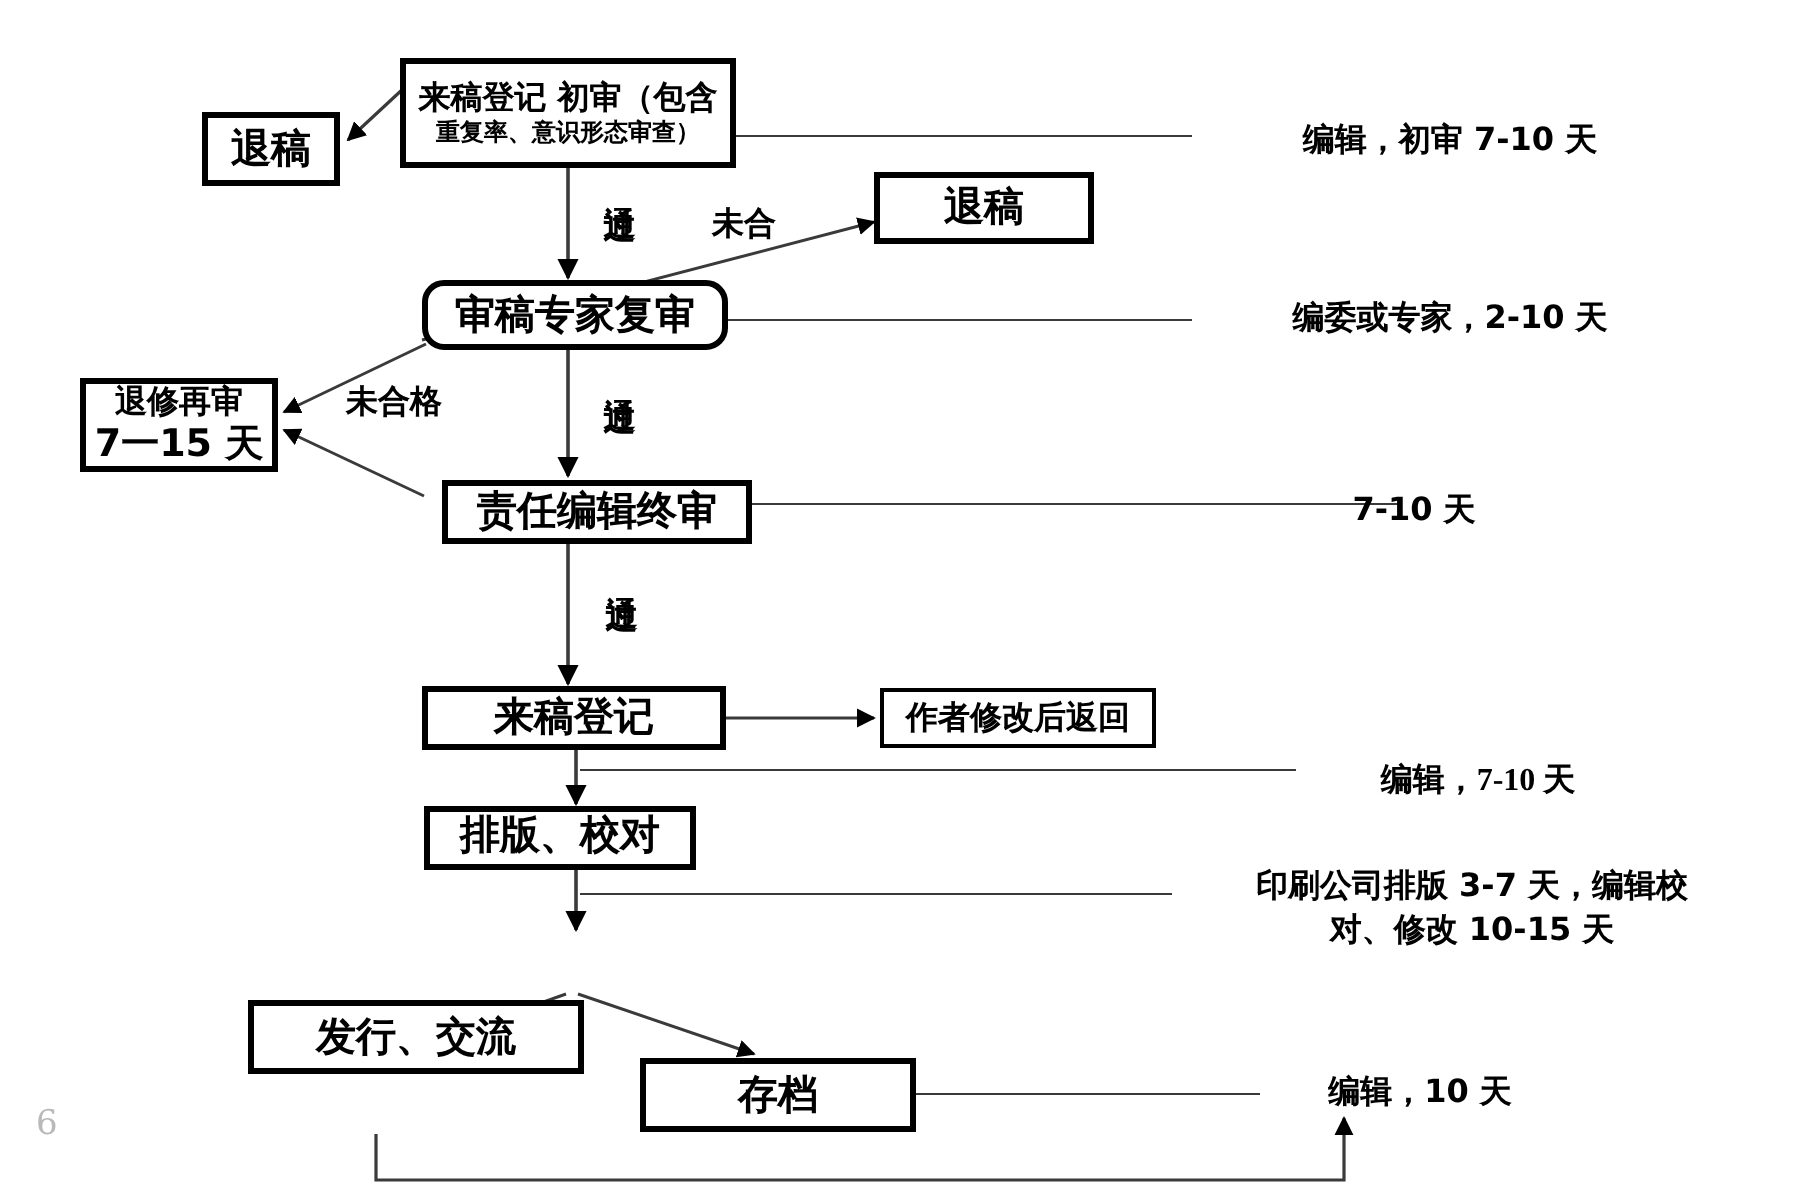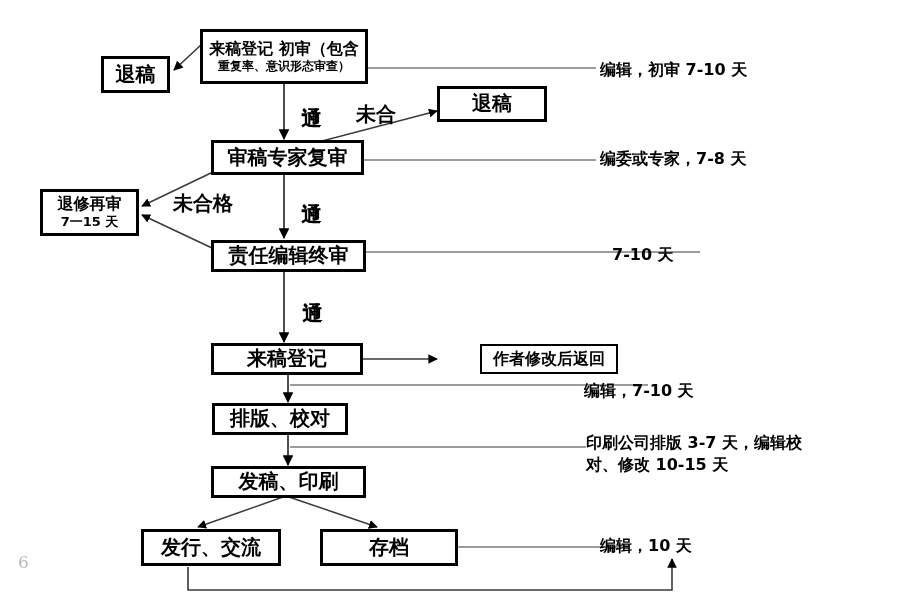--- a/index.html
+++ b/index.html
@@ -40,43 +40,44 @@
   }
   .node-box.thin {
     border-width: 2px;
   }
   .node-line {
     display: block;
     white-space: nowrap;
   }
   .fs-17 { font-size: 20px; }
   .fs-16 { font-size: 16px; }
-  .fs-15 { font-size: 13px; }
+  .fs-15 { font-size: 19px; }
   .fs-12 { font-size: 12px; }
 
   .edge-label {
     position: absolute;
     color: #000000;
     font-weight: bold;
-    font-size: 20px;
+    font-size: 16px;
     line-height: 1.05;
     white-space: nowrap;
   }
   .edge-label.vertical {
     writing-mode: vertical-rl;
     text-orientation: upright;
     letter-spacing: 2px;
     white-space: nowrap;
   }
   .side-note {
     position: absolute;
     color: #000000;
     font-weight: bold;
     font-size: 16px;
     line-height: 1.35;
+    text-align: center;
     white-space: pre-line;
   }
   .page-number {
     position: absolute;
     color: #b9b9b9;
     font-size: 17px;
     font-family: "DejaVu Serif", "Liberation Serif", serif;
   }
 </style>
 </head>
@@ -139,74 +140,71 @@
   </div>
 
   <div class="node-box" style="left:101px; top:56px; width:69px; height:37px;">
     <span class="node-line fs-17">退稿</span>
   </div>
 
   <div class="node-box" style="left:437px; top:86px; width:110px; height:36px;">
     <span class="node-line fs-17">退稿</span>
   </div>
 
-  <div class="node-box" style="left:211px; top:140px; width:153px; height:35px;">
+  <div class="node-box" style="left:211px; top:140px; width:153px; height:35px;border-radius:11px;">
     <span class="node-line fs-17">审稿专家复审</span>
   </div>
 
   <div class="node-box" style="left:40px; top:189px; width:99px; height:47px;">
     <span class="node-line fs-16">退修再审</span>
     <span class="node-line fs-15">7一15 天</span>
   </div>
 
-  <div class="node-box" style="left:211px; top:240px; width:155px; height:32px;">
+  <div class="node-box" style="left:221px; top:240px; width:155px; height:32px;">
     <span class="node-line fs-17">责任编辑终审</span>
   </div>
 
   <div class="node-box" style="left:211px; top:343px; width:152px; height:32px;">
     <span class="node-line fs-17">来稿登记</span>
   </div>
 
-  <div class="node-box thin" style="left:440px; top:344px; width:138px; height:30px;margin-left:40px;">
+  <div class="node-box thin" style="left:440px; top:344px; width:138px; height:30px;">
     <span class="node-line fs-16">作者修改后返回</span>
   </div>
 
   <div class="node-box" style="left:212px; top:403px; width:136px; height:32px;font-family:Liberation Serif, serif;">
     <span class="node-line fs-17">排版、校对</span>
   </div>
 
-  <div class="node-box" style="left:211px; top:466px; width:155px; height:32px;">
-    <span class="node-line fs-17">发稿、印刷</span>
-  </div>
-
-  <div class="node-box" style="left:124px; top:529px; width:140px; height:37px;margin-left:17px;">
+
+  <div class="node-box" style="left:124px; top:500px; width:168px; height:37px;">
     <span class="node-line fs-17">发行、交流</span>
   </div>
 
   <div class="node-box" style="left:320px; top:529px; width:138px; height:37px;">
     <span class="node-line fs-17">存档</span>
   </div>
 
   <div class="edge-label vertical" style="left:301px; top:90px;">通过</div>
 
   <div class="edge-label" style="left:356px; top:104px;">未合</div>
 
   <div class="edge-label vertical" style="left:301px; top:186px;">通过</div>
 
   <div class="edge-label" style="left:173px; top:193px;">未合格</div>
 
   <div class="edge-label vertical" style="left:302px; top:285px;">通过</div>
 
   <div class="side-note" style="left:600px; top:59px; width:250px;">编辑，初审 7‐10 天</div>
 
-  <div class="side-note" style="left:600px; top:148px; width:250px;">编委或专家，7‐8 天</div>
+  <div class="side-note" style="left:600px; top:148px; width:250px;">编委或专家，2‐10 天</div>
 
   <div class="side-note" style="left:612px; top:244px; width:190px;">7‐10 天</div>
 
-  <div class="side-note" style="left:584px; top:380px; width:230px;">编辑，7‐10 天</div>
+  <div class="side-note" style="left:624px; top:380px; width:230px;font-family:Liberation Serif, serif;">编辑，7‐10 天</div>
 
   <div class="side-note" style="left:586px; top:432px; width:300px;">印刷公司排版 3‐7 天，编辑校
 对、修改 10‐15 天</div>
 
   <div class="side-note" style="left:600px; top:535px; width:220px;">编辑，10 天</div>
 
   <div class="page-number" style="left:18px; top:552px;">6</div>
 
 </div>
 

